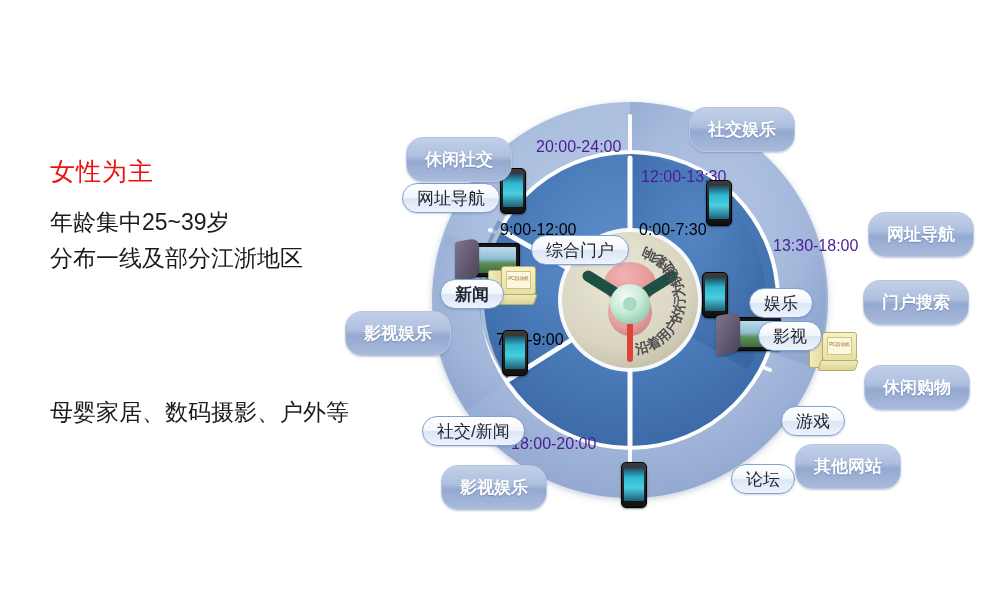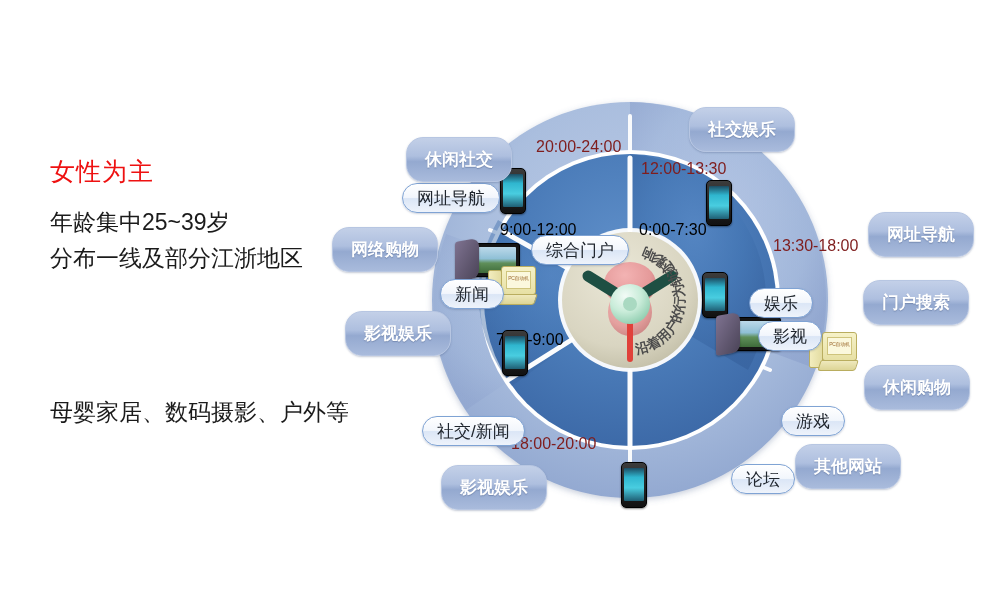--- a/index.html
+++ b/index.html
@@ -50,21 +50,21 @@
     border-radius:16px;
     background:linear-gradient(to bottom,#ffffff 0%,#f2f6fc 48%,#dbe6f6 52%,#eef3fb 100%);
     border:1.3px solid #7fa3d4;
     color:#20262e;font-size:17px;
     box-shadow:0 1px 2px rgba(60,80,120,.25);
   }
 
   
   .tlabel{
     position:absolute;white-space:nowrap;
-    color:#7f1d1d;font-size:16px;
+    color:#4c1d95;font-size:16px;
     user-select:none;
   }
   .tlabel.on-dark{color:#000000;}
 
   
   .dev{position:absolute;}
   .phone{
     width:26px;height:46px;border-radius:5px;
     background:linear-gradient(to bottom,#3c3c3c,#111);
     border:1px solid #000;
@@ -227,21 +227,21 @@
         <text font-size="13.5" font-weight="bold" fill="#4c4c4c" font-family="'Liberation Sans', sans-serif">
           <textPath href="#hubArc" startOffset="27%" id="hubCaptionPath">沿着用户的行为轨迹影响</textPath>
         </text>
       </g>
     </svg>
 
     <div class="tlabel on-dark" style="left:239px;top:141px;">0:00-7:30</div>
     <div class="tlabel on-dark" style="left:100px;top:141px;">9:00-12:00</div>
     <div class="tlabel on-dark" style="left:96px;top:251px;">7:30-9:00</div>
 
-    <div class="tlabel" style="left:241px;top:48px;margin-top:32px;">12:00-13:30</div>
+    <div class="tlabel" style="left:241px;top:56px;margin-top:32px;">12:00-13:30</div>
     <div class="tlabel" style="left:373px;top:157px;">13:30-18:00</div>
     <div class="tlabel" style="left:111px;top:355px;">18:00-20:00</div>
     <div class="tlabel" style="left:136px;top:58px;">20:00-24:00</div>
 
     <div class="dev" style="left:100px;top:88px;">
       <div class="phone">
           <div class="scr"></div>
         </div>
     </div>
     <div class="dev" style="left:306px;top:100px;">
@@ -296,27 +296,26 @@
       </div>
       <div class="base"></div>
     </div>
 
     <div class="pill site" style="left:131px;top:155px;">综合门户</div>
     <div class="pill site" style="left:349px;top:176px;margin-top:32px;">娱乐</div>
     <div class="pill site" style="left:358px;top:241px;">影视</div>
     <div class="pill site" style="left:381px;top:326px;">游戏</div>
     <div class="pill site" style="left:331px;top:384px;">论坛</div>
     <div class="pill site" style="left:22px;top:336px;">社交/新闻</div>
-    <div class="pill site" style="left:40px;top:199px;">新闻</div>
+    <div class="pill site" style="left:40px;top:199px;font-weight:bold;">新闻</div>
     <div class="pill site" style="left:2px;top:103px;">网址导航</div>
 
     <div class="pill cat" style="left:289px;top:27px;">社交娱乐</div>
     <div class="pill cat" style="left:468px;top:132px;">网址导航</div>
     <div class="pill cat" style="left:463px;top:200px;">门户搜索</div>
     <div class="pill cat" style="left:464px;top:285px;">休闲购物</div>
     <div class="pill cat" style="left:395px;top:364px;">其他网站</div>
     <div class="pill cat" style="left:41px;top:385px;">影视娱乐</div>
     <div class="pill cat" style="left:-55px;top:231px;">影视娱乐</div>
-    <div class="pill cat" style="left:-68px;top:147px;">网络购物</div>
     <div class="pill cat" style="left:6px;top:57px;">休闲社交</div>
 
   </div>
 </div>
 
 </body></html>

